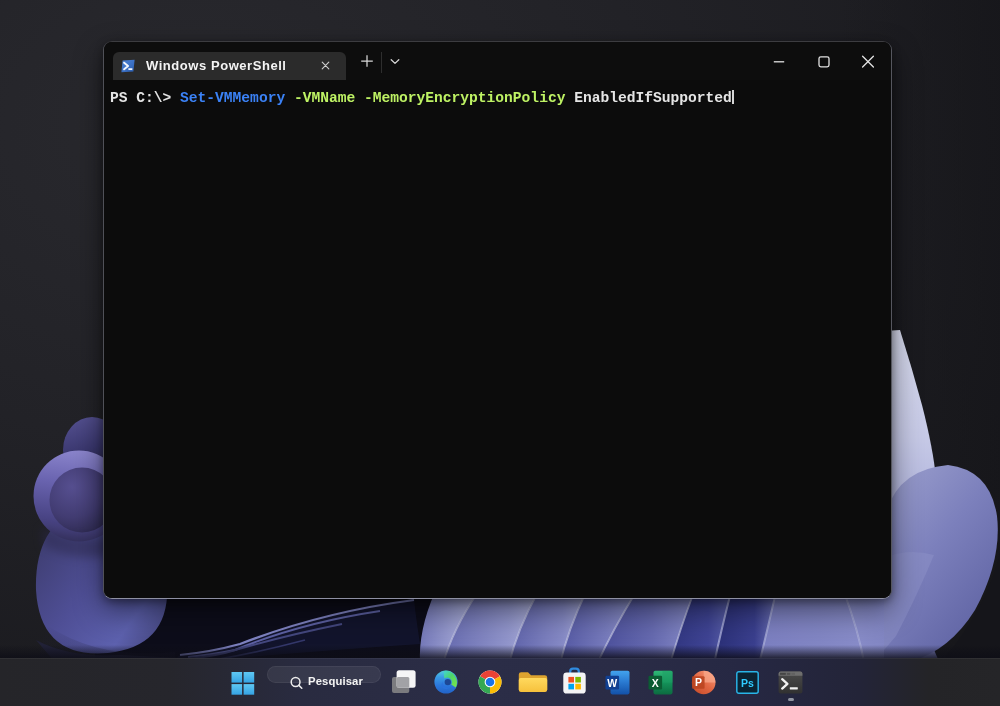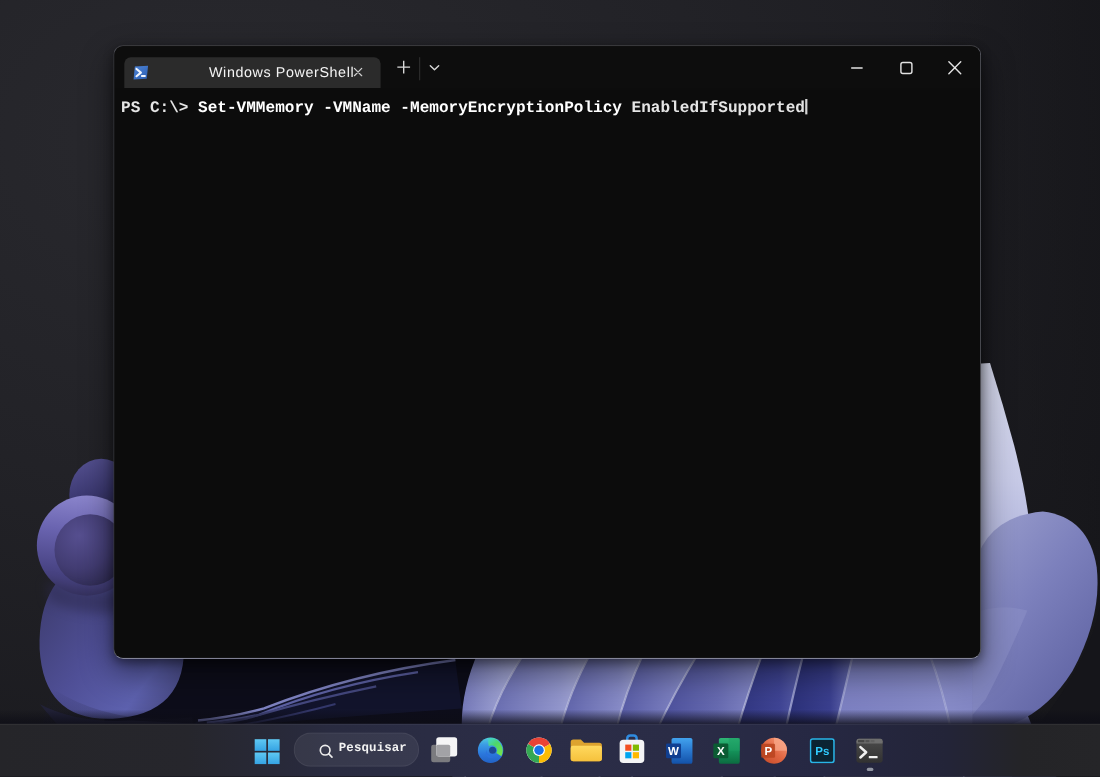--- a/index.html
+++ b/index.html
@@ -5,40 +5,40 @@
   html,body{margin:0;padding:0;background:#222226;}
   #desktop{position:relative;width:1000px;height:706px;overflow:hidden;font-family:"Liberation Sans",sans-serif;}
   #wall{position:absolute;left:0;top:0;}
   
   #win{position:absolute;left:103px;top:41px;width:789px;height:558px;background:#0c0c0c;
        border:1px solid;border-color:#3c3c40 #55565e #8e90a3 #505158;border-radius:9px;
        box-shadow:0 12px 30px rgba(0,0,0,.48),0 3px 9px rgba(0,0,0,.38);box-sizing:border-box;}
   #titlebar{position:absolute;left:0;top:0;right:0;height:38px;background:#0d0d0d;border-radius:8px 8px 0 0;}
   #tab{position:absolute;left:9px;top:10px;width:233px;height:28px;background:#2b2b2b;border-radius:6px 6px 0 0;}
   #tab .ticon{position:absolute;left:8px;top:7px;}
-  #tab .ttitle{position:absolute;left:33px;top:6px;font-size:13px;font-weight:400;color:#f4f4f4;letter-spacing:.55px;margin-left:44px;}
+  #tab .ttitle{position:absolute;left:33px;top:6px;font-size:13px;font-weight:700;color:#f4f4f4;letter-spacing:.55px;}
   #tab .tclose{position:absolute;left:204px;top:5px;width:17px;height:17px;color:#cfcfcf;font-size:13px;line-height:17px;text-align:center;}
   .newtab{position:absolute;left:249.5px;top:6px;width:26px;height:26px;color:#d6d6d6;font-size:18px;font-weight:400;line-height:25px;text-align:center;}
   .tsep{position:absolute;left:277px;top:10px;width:1px;height:21px;background:#2e2e2e;}
   .tdrop{position:absolute;left:280px;top:6px;width:22px;height:26px;}
   .caption{position:absolute;top:0;height:38px;width:46px;color:#e0e0e0;text-align:center;}
   
   #body{position:absolute;left:0;top:38px;right:0;bottom:0;border-radius:0 0 8px 8px;background:#0c0c0c;}
   #cmd{position:absolute;left:6px;top:10px;font-family:"Liberation Mono",monospace;font-size:14.6px;line-height:17px;white-space:pre;font-weight:700;}
   .c-w{color:#e5e5e5;}
-  .c-y{color:#ffffff;}
-  .c-g{color:#ffffff;}
+  .c-y{color:#3b82f6;}
+  .c-g{color:#bef264;}
   .cursor{display:inline-block;width:2px;height:14px;background:#d6d6d6;vertical-align:-2px;}
   
   #taskbar{position:absolute;left:0;top:658px;width:1000px;height:48px;
            background:linear-gradient(90deg,#252529 0%,#26262c 17%,#292b40 30%,#2b2d47 48%,#2a2c46 62%,#262843 74%,#232438 86%,#242427 93%,#252528 100%);
            border-top:1px solid rgba(255,255,255,.05);box-sizing:border-box;}
   .tbi{position:absolute;top:670px;}
-  #search{position:absolute;left:267px;top:666px;width:114px;height:31px;border-radius:16px;
-          background:rgba(255,255,255,.065);border:1px solid rgba(255,255,255,.055);box-sizing:border-box;font-family:Liberation Mono, monospace;}
+  #search{position:absolute;left:267px;top:666px;width:114px;height:17px;border-radius:16px;
+          background:rgba(255,255,255,.065);border:1px solid rgba(255,255,255,.055);box-sizing:border-box;}
   #search span{position:absolute;left:40px;top:8px;font-size:11.3px;font-weight:700;color:#f3f3f3;letter-spacing:.1px;}
 </style>
 </head>
 <body>
 <div id="desktop">
   <svg id="wall" width="1000" height="706" viewBox="0 0 1000 706">
     <defs>
       <radialGradient id="bgv" cx="20%" cy="18%" r="100%">
         <stop offset="0%" stop-color="#29292e"></stop>
         <stop offset="45%" stop-color="#222227"></stop>

